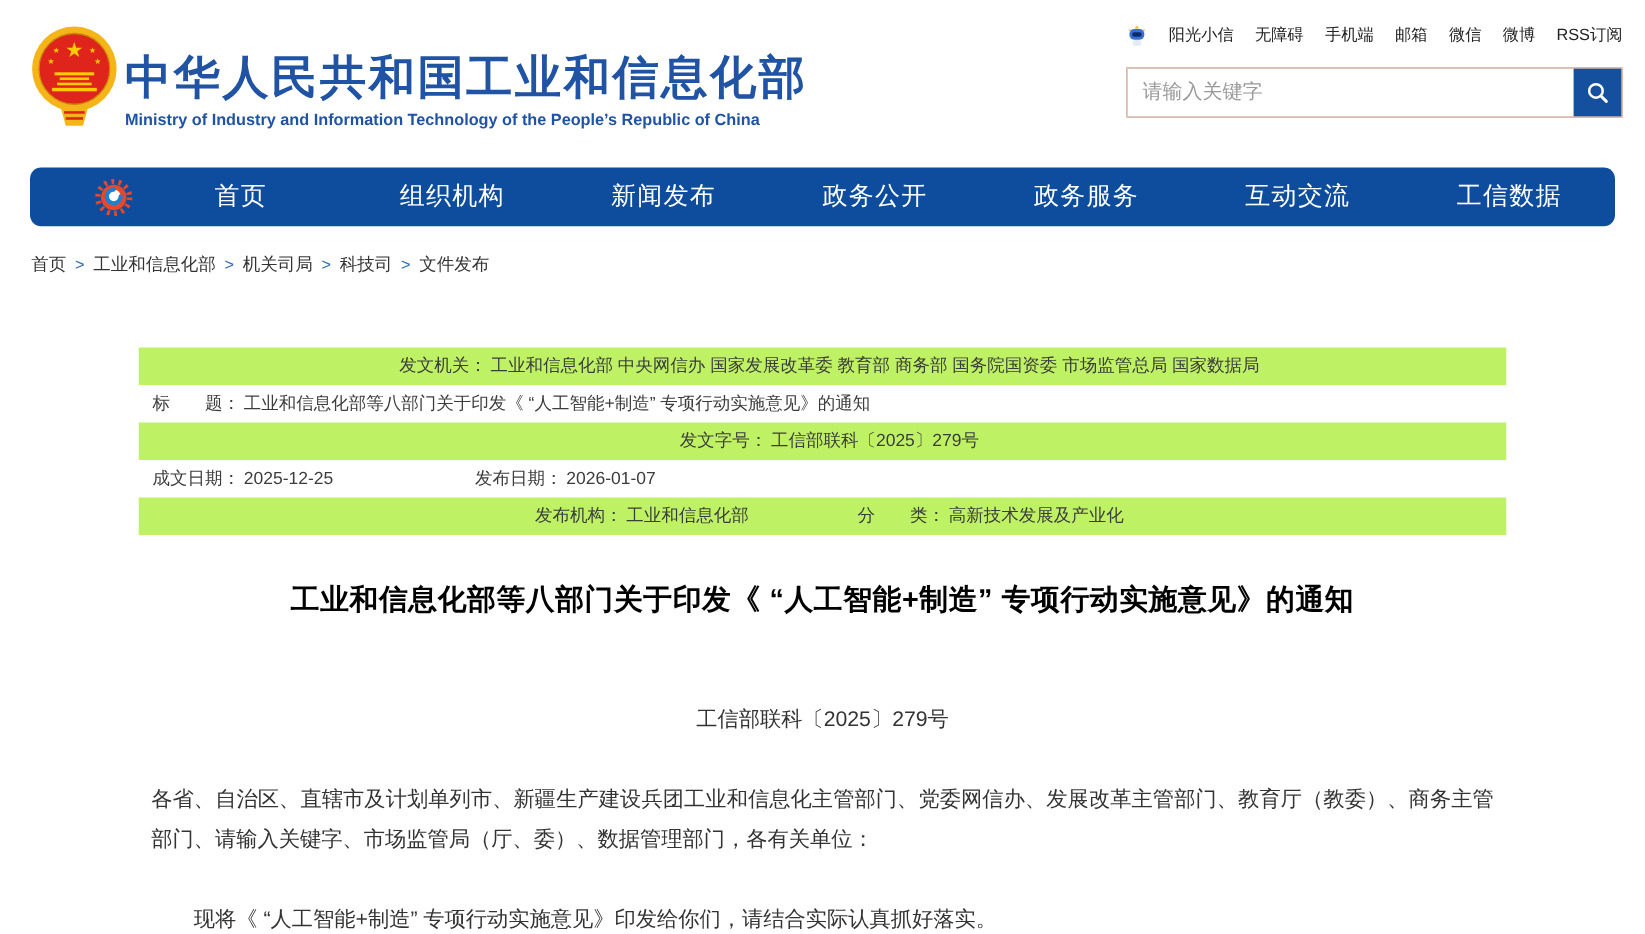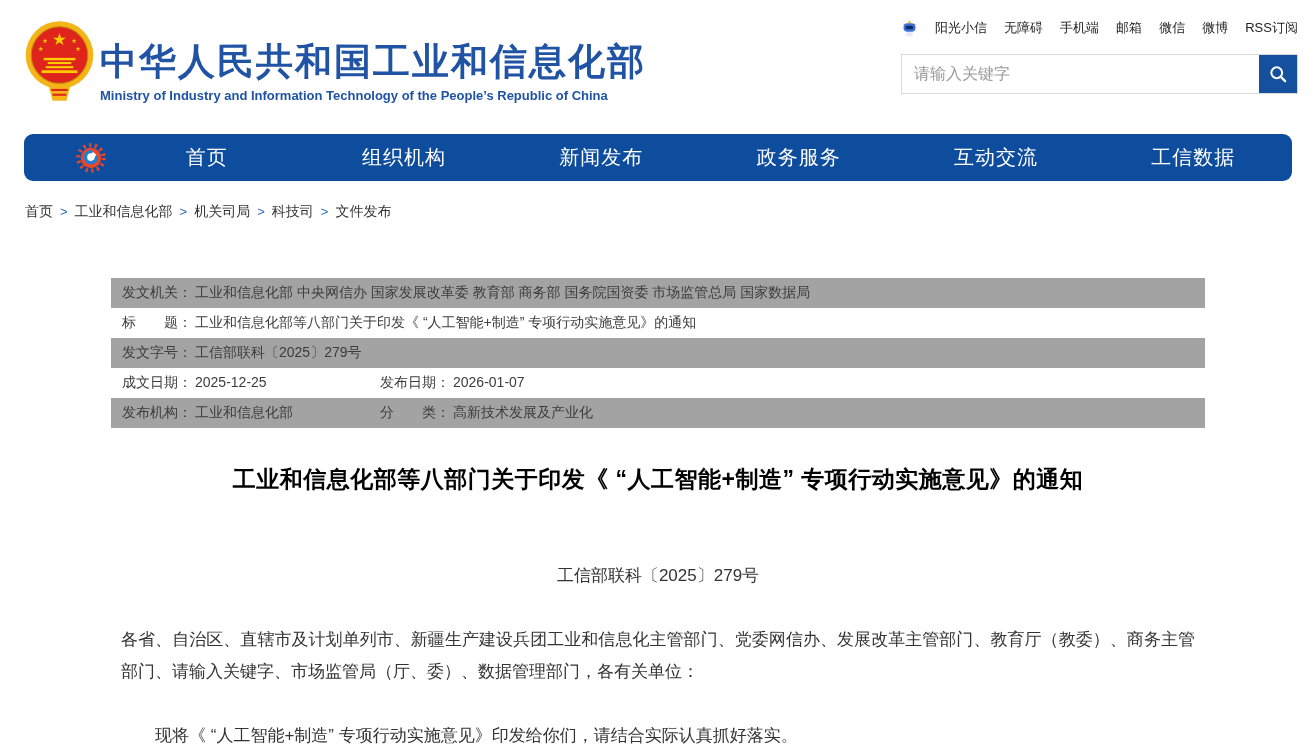--- a/index.html
+++ b/index.html
@@ -52,21 +52,21 @@
     font-size: 20px; letter-spacing: 1px; line-height: 47px; white-space: nowrap;
   }
   
   .breadcrumb { margin: 22px 0 0 25px; font-size: 14px; color: #333; }
   .breadcrumb a { color: #333; text-decoration: none; }
   .crumb-sep { color: #2f6db5; margin: 0 7px; font-size: 13px; }
   
   .content { width: 1094px; margin: 0 auto; }
   .meta-table { margin-top: 57px; font-size: 14px; color: #3c3c3c; }
   .meta-row { display: flex; align-items: center; min-height: 30px; padding-left: 11px; }
-  .meta-row.gray { background: #a3a3a3; }
+  .meta-row.gray { background: #bef264; justify-content: center; }
   .meta-cell { display: flex; }
   .meta-cell.first { width: 258px; flex: 0 0 auto; }
   .meta-label { white-space: pre; }
   .meta-value { margin-left: 3px; }
   .article-title {
     margin-top: 36px; text-align: center; font-size: 23px; font-weight: bold;
     color: #000; letter-spacing: 0.5px;
   }
   .doc-number { margin-top: 69px; text-align: center; font-size: 17px; color: #333; }
   .article-body { padding: 0 10px; font-size: 17px; line-height: 32px; color: #333; text-align: justify; }
@@ -134,20 +134,21 @@
   <svg class="nav-logo" viewBox="0 0 40 40" aria-hidden="true">
     <circle cx="20" cy="20" r="15" fill="none" stroke="#e8472b" stroke-width="5" stroke-dasharray="2.6 4.2"></circle>
     <circle cx="20" cy="20" r="12" fill="#e8472b"></circle>
     <circle cx="20" cy="19" r="6.5" fill="#fff"></circle>
     <path d="M26.5 19a6.5 6.5 0 1 1-6.5-6.5" fill="none" stroke="#1f7fd0" stroke-width="4" stroke-linecap="round"></path>
   </svg>
   <div class="nav-items">
     <a href="#" class="nav-item">首页</a>
     <a href="#" class="nav-item">组织机构</a>
     <a href="#" class="nav-item">新闻发布</a>
+    <a href="#" class="nav-item">政务公开</a>
     <a href="#" class="nav-item">政务服务</a>
     <a href="#" class="nav-item">互动交流</a>
     <a href="#" class="nav-item">工信数据</a>
   </div>
 </div>
 
 <div class="breadcrumb">
   <a href="#">首页</a><span class="crumb-sep">&gt;</span><a href="#">工业和信息化部</a><span class="crumb-sep">&gt;</span><a href="#">机关司局</a><span class="crumb-sep">&gt;</span><a href="#">科技司</a><span class="crumb-sep">&gt;</span><a href="#">文件发布</a>
 </div>
 

